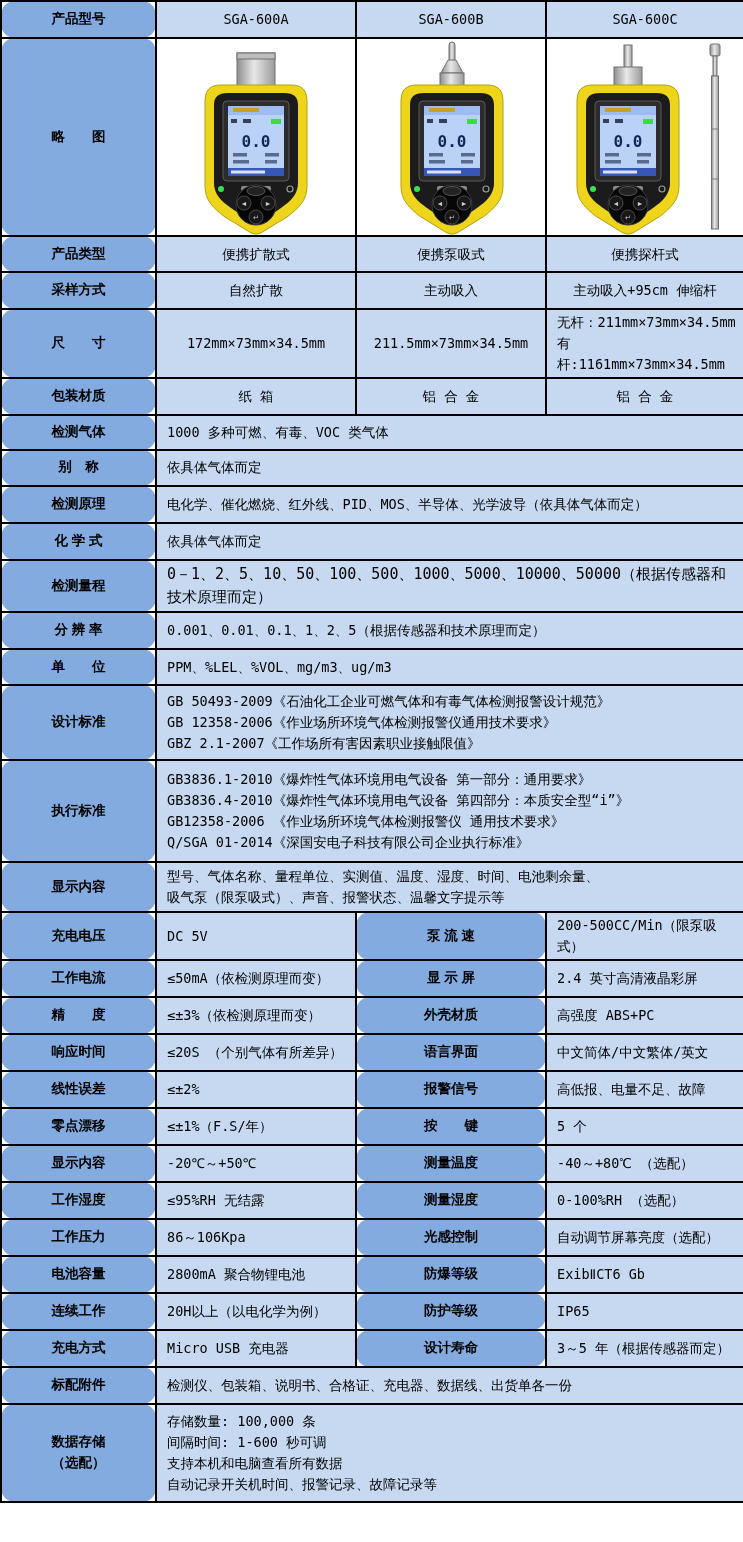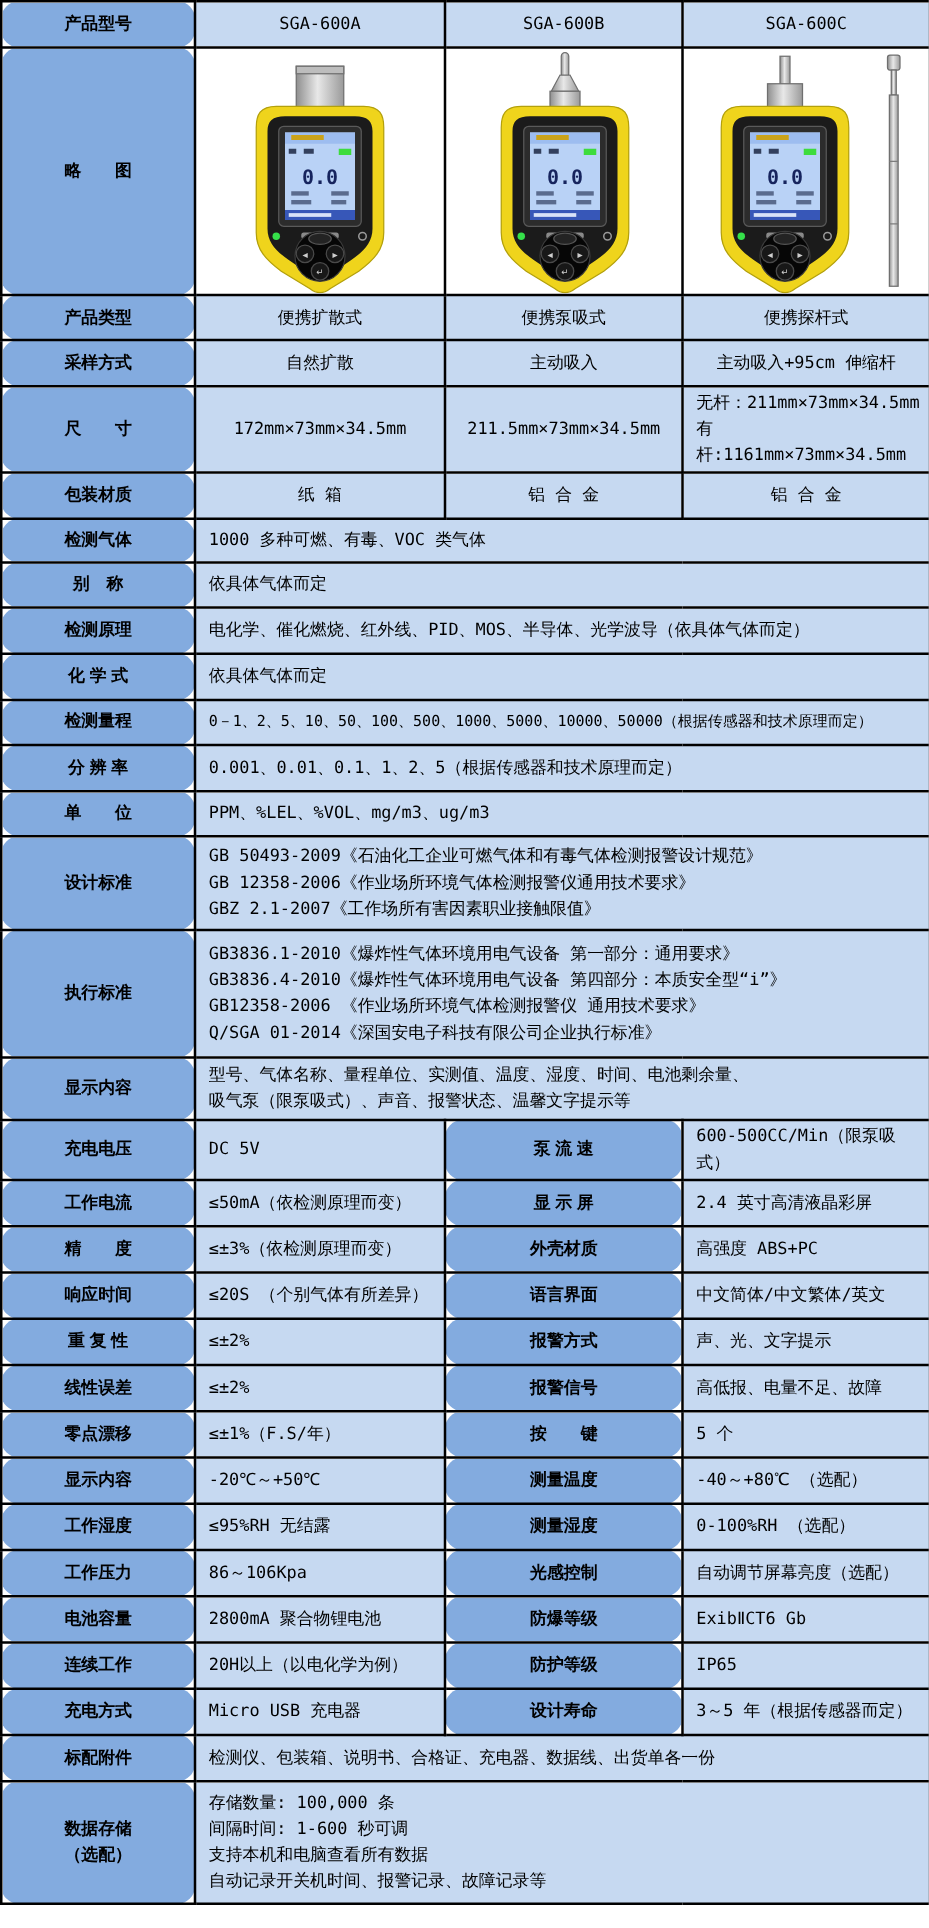--- a/index.html
+++ b/index.html
@@ -218,21 +218,21 @@
   <tr class="h37">
     <td class="lbl">检测原理</td>
     <td class="val l" colspan="3">电化学、催化燃烧、红外线、PID、MOS、半导体、光学波导（依具体气体而定）</td>
   </tr>
   <tr class="h37">
     <td class="lbl">化 学 式</td>
     <td class="val l" colspan="3">依具体气体而定</td>
   </tr>
   <tr class="h38">
     <td class="lbl">检测量程</td>
-    <td class="val l" colspan="3" style="font-size:12px">0－1、2、5、10、50、100、500、1000、5000、10000、50000（根据传感器和技术原理而定）</td>
+    <td class="val l" colspan="3" style="font-size:15px">0－1、2、5、10、50、100、500、1000、5000、10000、50000（根据传感器和技术原理而定）</td>
   </tr>
   <tr class="h37">
     <td class="lbl">分 辨 率</td>
     <td class="val l" colspan="3">0.001、0.01、0.1、1、2、5（根据传感器和技术原理而定）</td>
   </tr>
   <tr class="h38">
     <td class="lbl">单　　位</td>
     <td class="val l" colspan="3">PPM、%LEL、%VOL、mg/m3、ug/m3</td>
   </tr>
   <tr class="h75">
@@ -251,45 +251,39 @@
   <tr class="h50">
     <td class="lbl">显示内容</td>
     <td class="val l pre" colspan="3">型号、气体名称、量程单位、实测值、温度、湿度、时间、电池剩余量、
 吸气泵（限泵吸式）、声音、报警状态、温馨文字提示等</td>
   </tr>
 
   <tr class="h37">
     <td class="lbl">充电电压</td>
     <td class="val l">DC 5V</td>
     <td class="lbl">泵 流 速</td>
-    <td class="val l">600-500CC/Min（限泵吸式）</td>
+    <td class="val l">200-500CC/Min（限泵吸式）</td>
   </tr>
   <tr class="h37">
     <td class="lbl">工作电流</td>
     <td class="val l">≤50mA（依检测原理而变）</td>
     <td class="lbl">显 示 屏</td>
     <td class="val l">2.4 英寸高清液晶彩屏</td>
   </tr>
   <tr class="h37">
     <td class="lbl">精　　度</td>
     <td class="val l">≤±3%（依检测原理而变）</td>
     <td class="lbl">外壳材质</td>
     <td class="val l">高强度 ABS+PC</td>
   </tr>
   <tr class="h37">
     <td class="lbl">响应时间</td>
     <td class="val l">≤20S （个别气体有所差异）</td>
     <td class="lbl">语言界面</td>
     <td class="val l">中文简体/中文繁体/英文</td>
-  </tr>
-  <tr class="h37">
-    <td class="lbl">重 复 性</td>
-    <td class="val l">≤±2%</td>
-    <td class="lbl">报警方式</td>
-    <td class="val l">声、光、文字提示</td>
   </tr>
   <tr class="h37">
     <td class="lbl">线性误差</td>
     <td class="val l">≤±2%</td>
     <td class="lbl">报警信号</td>
     <td class="val l">高低报、电量不足、故障</td>
   </tr>
   <tr class="h37">
     <td class="lbl">零点漂移</td>
     <td class="val l">≤±1%（F.S/年）</td>

